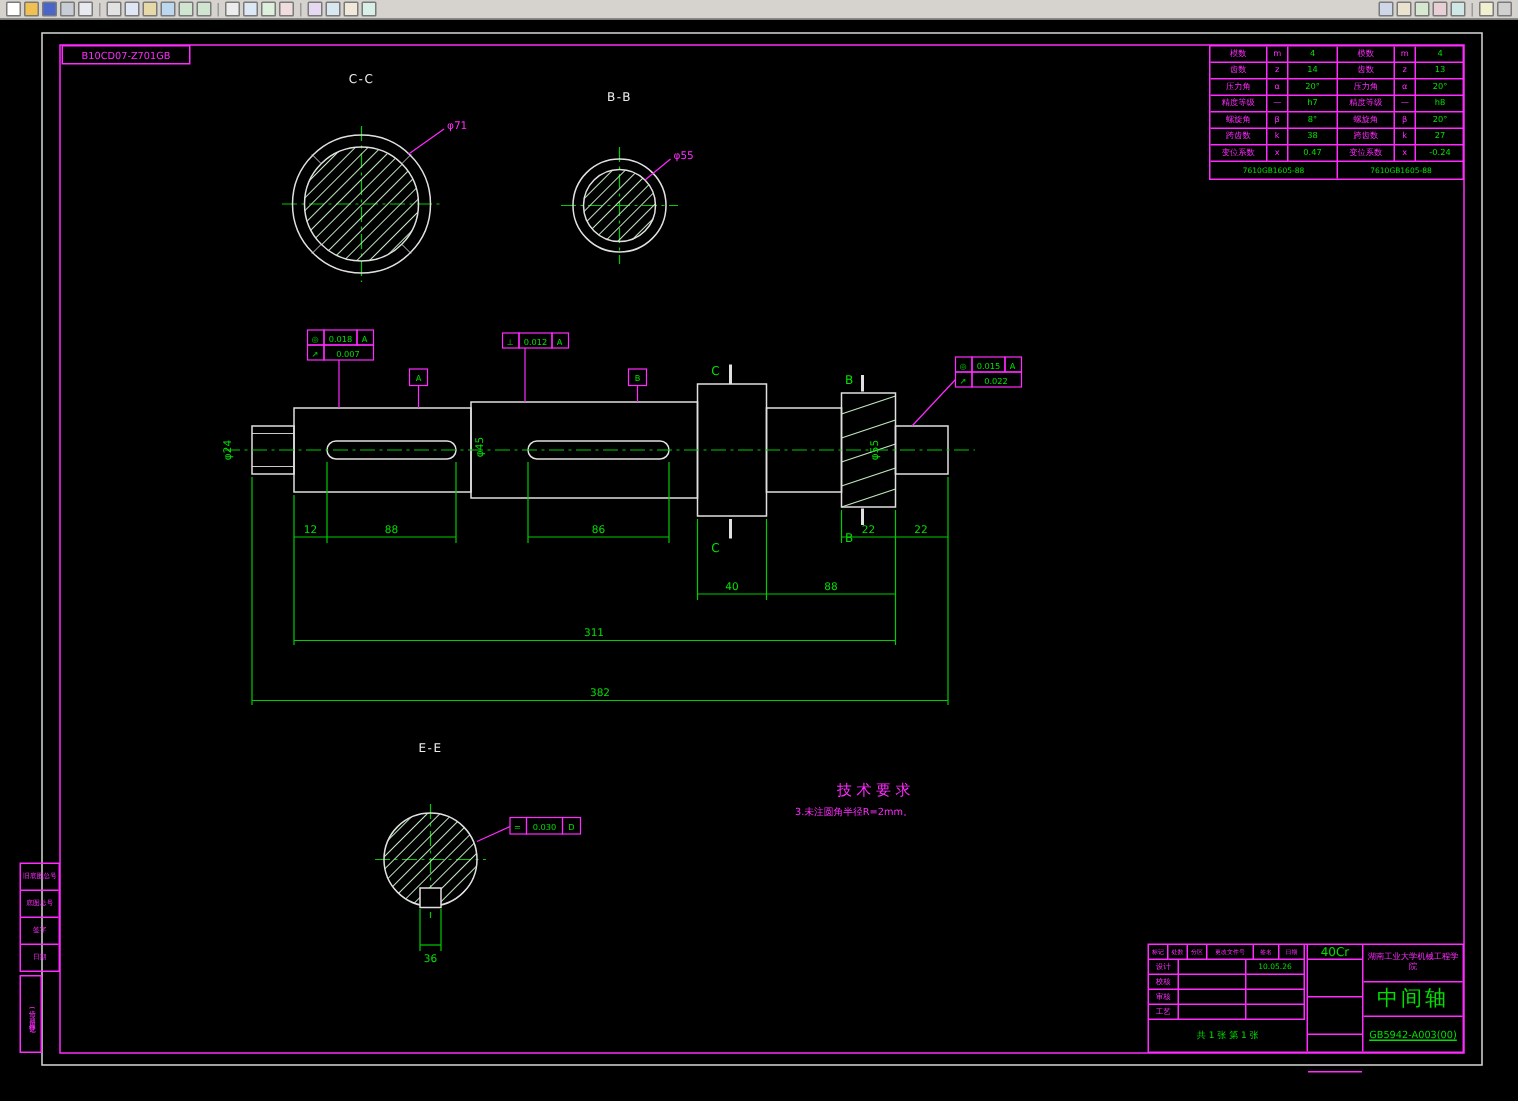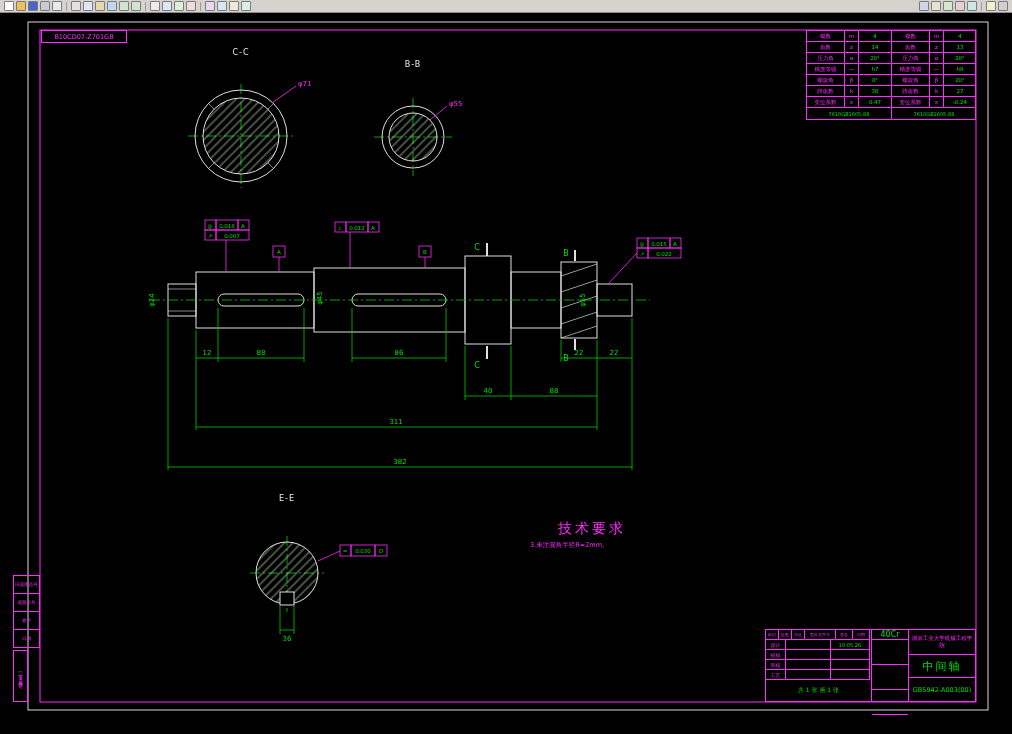--- a/index.html
+++ b/index.html
@@ -39,21 +39,21 @@
            display:flex;align-items:center;justify-content:center;white-space:nowrap;}
   .pr span:last-child{border-right:none;}
   .pl,.ps{color:#ff2bff;}
   .pv{color:#00e000;}
   .pf{display:grid;grid-template-columns:85px 84px;height:11px;color:#00e000;font-size:5px;}
   .pf span{border-right:1px solid #ff2bff;display:flex;align-items:center;justify-content:center;
            overflow:hidden;white-space:nowrap;}
   .pf span:last-child{border-right:none;}
   
   .tech{left:530px;top:508px;width:330px;color:#ff2bff;}
-  .tech-title{font-size:14px;letter-spacing:3px;margin-left:28px;margin-bottom:2px;}
+  .tech-title{font-size:10px;letter-spacing:3px;margin-left:28px;margin-bottom:2px;}
   .tech-line{font-size:6.5px;line-height:11px;white-space:nowrap;}
   
   .tblock{left:765px;top:617px;width:211px;height:73px;border:1px solid #ff2bff;display:flex;}
   .tb-left{width:105px;border-right:1px solid #ff2bff;display:flex;flex-direction:column;}
   .tb-hdr{display:grid;grid-template-columns:13px 13px 13px 31px 17px 17px;height:10px;}
   .tb-hdr span{border-right:1px solid #ff2bff;border-bottom:1px solid #ff2bff;color:#ff2bff;
                font-size:4px;overflow:hidden;display:flex;align-items:center;justify-content:center;white-space:nowrap;}
   .tb-row{display:grid;grid-template-columns:20px 45px 39px;height:10px;font-size:5px;}
   .tb-row span{border-right:1px solid #ff2bff;border-bottom:1px solid #ff2bff;overflow:hidden;
                display:flex;align-items:center;justify-content:center;white-space:nowrap;}
@@ -63,23 +63,23 @@
   .tb-mid{width:36px;border-right:1px solid #ff2bff;display:flex;flex-direction:column;gap:24px;}
   .tb-mat{height:24px;border-bottom:1px solid #ff2bff;color:#00e000;font-size:8px;
           display:flex;align-items:center;justify-content:center;}
   .tb-cell{height:10px;border-bottom:1px solid #ff2bff;color:#ff2bff;font-size:4.5px;
            display:flex;align-items:center;justify-content:center;gap:2px;white-space:nowrap;overflow:hidden;}
   .tb-cell .tb-gv2{color:#00e000;font-size:5.5px;}
   .tb-fill{flex:1;}
   .tb-right{flex:1;display:flex;flex-direction:column;}
   .tb-school{height:24px;border-bottom:1px solid #ff2bff;color:#ff2bff;font-size:5.5px;line-height:7px;
              display:flex;align-items:center;justify-content:center;text-align:center;padding:0 2px;}
-  .tb-pname{height:22px;border-bottom:1px solid #ff2bff;color:#00e000;font-size:11px;letter-spacing:2px;
+  .tb-pname{height:22px;border-bottom:1px solid #ff2bff;color:#00e000;font-size:14px;letter-spacing:2px;
             display:flex;align-items:center;justify-content:center;}
-  .tb-dno{flex:1;color:#00e000;font-size:6.5px;display:flex;align-items:center;justify-content:center;white-space:nowrap;}
+  .tb-dno{flex:1;color:#00e000;font-size:6.5px;display:flex;align-items:center;justify-content:center;white-space:nowrap;text-decoration:underline;}
   
   .mtable{left:13px;top:563px;width:27px;border:1px solid #ff2bff;}
   .mrow{height:17px;border-bottom:1px solid #ff2bff;color:#ff2bff;font-size:4.5px;line-height:5px;
         display:flex;align-items:center;justify-content:center;text-align:center;overflow:hidden;}
   .mrow:last-child{border-bottom:none;}
   .mblock{left:13px;top:638px;width:15px;height:52px;border:1px solid #ff2bff;display:flex;
           align-items:center;justify-content:center;}
   .mblock span{writing-mode:vertical-rl;color:#ff2bff;font-size:4.5px;letter-spacing:1px;}
 </style>
 </head>

